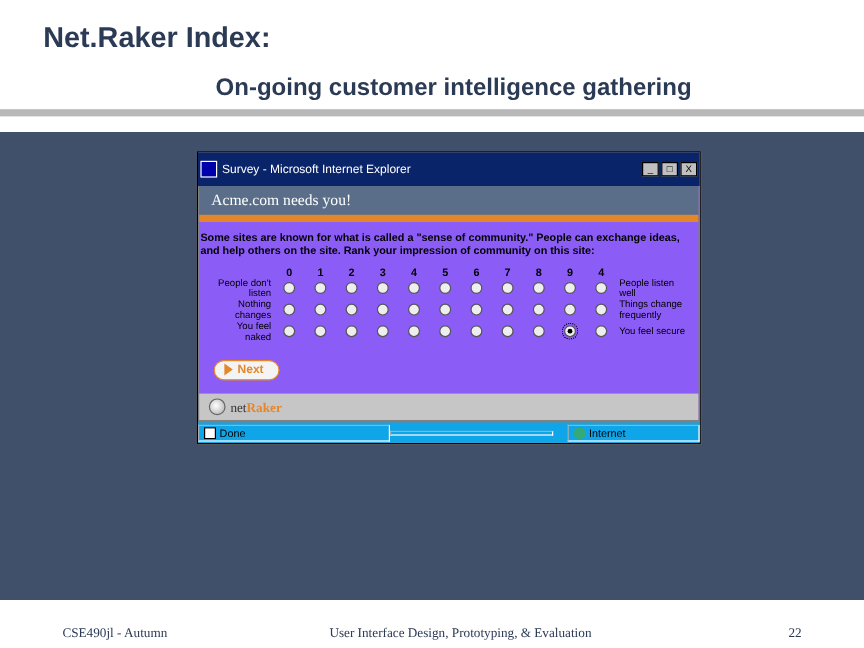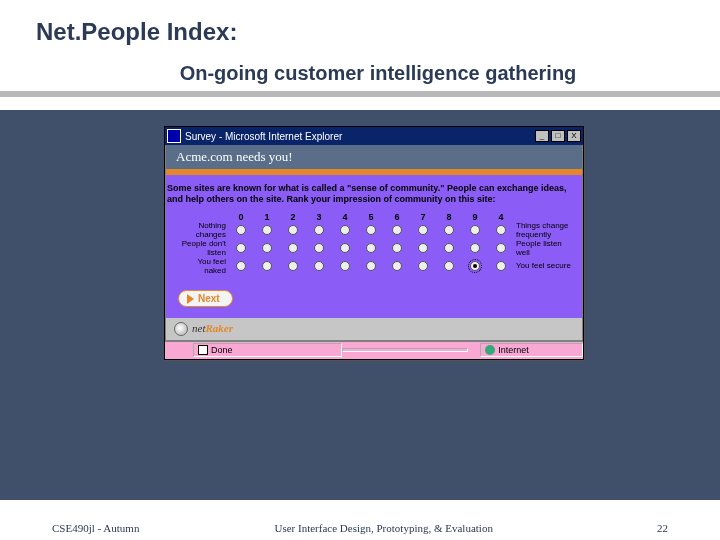--- a/index.html
+++ b/index.html
@@ -4,60 +4,60 @@
 <style>
   * { box-sizing: border-box; margin: 0; padding: 0; }
   body { width: 720px; height: 540px; background: #fff; font-family: Verdana, Arial, sans-serif; position: relative; overflow: hidden; }
   .slide { position: absolute; inset: 0; }
   .title-block { padding: 18px 0 0 36px; }
   .title { font-family: Arial, sans-serif; font-weight: 900; font-size: 24px; color: #2b3a55; }
   .subtitle { font-family: Arial, sans-serif; font-weight: 900; font-size: 20px; color: #2b3a55; margin-top: 16px; text-align: center; }
   .rule { height: 6px; background: #b8b8b8; margin-top: 6px; }
   .bg-band { position: absolute; top: 110px; left: 0; right: 0; height: 390px; background: #40506b; }
   .browser { position: absolute; left: 164px; top: 126px; width: 420px; background: #b8b8b8; border: 1px solid #000; box-shadow: 1px 1px 0 #555; }
-  .titlebar { display: flex; align-items: center; height: 18px; background: linear-gradient(#0a246a,#0a246a); color: #fff; font-size: 10px; padding: 0 2px; }
+  .titlebar { display: flex; align-items: center; height: 28px; background: linear-gradient(#0a246a,#0a246a); color: #fff; font-size: 10px; padding: 0 2px; }
   .titlebar .ie-icon { width: 14px; height: 14px; background: #00a; margin-right: 4px; display: inline-block; border: 1px solid #fff; }
   .titlebar .spacer { flex: 1; }
   .winbtn { width: 14px; height: 12px; background: #c0c0c0; border: 1px solid #000; margin-left: 2px; font-size: 8px; line-height: 10px; text-align: center; color: #000; }
   .content { background: #8b5cf6; border: 1px solid #808080; border-top: none; }
   .banner { background: #5a6e89; color: #fff; font-family: Georgia, serif; font-size: 13px; padding: 4px 10px; border-bottom: 6px solid #e4872a; }
   .prompt { font-size: 9px; font-weight: bold; color: #000; padding: 8px 12px 4px 1px; line-height: 1.25; }
   .grid { padding: 2px 10px 8px 10px; }
   .hdr-row, .q-row { display: flex; align-items: center; }
   .left-lbl { width: 54px; font-size: 8px; text-align: right; padding-right: 4px; line-height: 1.1; }
   .right-lbl { width: 60px; font-size: 8px; text-align: left; padding-left: 4px; line-height: 1.1; }
   .cells { display: flex; flex: 1; justify-content: space-between; }
   .cell { width: 22px; text-align: center; font-size: 9px; font-weight: bold; }
   .radio { width: 10px; height: 10px; border: 1px solid #555; border-radius: 50%; background: #eee; display: inline-block; margin: 3px 0; }
   .radio.dot::after { content: ""; display: block; width: 4px; height: 4px; background: #000; border-radius: 50%; margin: 2px auto; }
   .q-row.focus .cell:nth-child(10) .radio { outline: 1px dotted #000; outline-offset: 1px; }
   .next-row { padding: 6px 12px 10px 12px; text-decoration: underline; }
   .next-btn { display: inline-flex; align-items: center; background: #f4f4f4; border: 1px solid #e4872a; border-radius: 14px; padding: 2px 12px 2px 8px; font-size: 10px; color: #e4872a; font-weight: bold; }
   .next-btn .arrow { width: 0; height: 0; border-top: 5px solid transparent; border-bottom: 5px solid transparent; border-left: 7px solid #e4872a; margin-right: 4px; }
-  .brand-bar { background: #c6c6c6; display: flex; align-items: flex-start; padding: 4px 8px; font-size: 11px; font-family: Georgia, serif; font-style: italic; }
+  .brand-bar { background: #c6c6c6; display: flex; align-items: flex-end; padding: 4px 8px; font-size: 11px; font-family: Georgia, serif; }
   .brand-bar .globe { width: 14px; height: 14px; border: 1px solid #666; border-radius: 50%; background: radial-gradient(circle at 5px 5px,#fff,#aaa); margin-right: 4px; }
   .brand-bar .net { color: #333; }
   .brand-bar .raker { color: #e4872a; font-weight: bold; }
-  .statusbar { display: flex; align-items: center; height: 18px; background: #f9a8d4; border-top: 1px solid #808080; font-size: 9px; padding-left: 28px; }
+  .statusbar { display: flex; align-items: center; height: 18px; background: #0ea5e9; border-top: 1px solid #808080; font-size: 9px; }
   .statusbar .pane { border: 1px inset #fff; padding: 1px 4px; display: flex; align-items: center; }
   .statusbar .done { flex: 1.2; }
   .statusbar .mid { flex: 1; }
   .statusbar .net-pane { flex: 0.8; margin-left: 12px; }
   .doc-icon { width: 10px; height: 10px; background: #fff; border: 1px solid #000; margin-right: 3px; }
   .net-icon { width: 10px; height: 10px; background: #3a7; border-radius: 50%; margin-right: 3px; }
   .footer { position: absolute; bottom: 6px; left: 0; right: 0; display: flex; align-items: center; padding: 0 52px; font-family: Georgia, 'Times New Roman', serif; font-size: 11px; color: #2b3a55; }
   .footer .center { flex: 1; text-align: center; }
   .footer .right { width: 40px; text-align: right; }
 </style>
 </head>
 <body>
 
 <div class="slide">
   <div class="title-block">
-    <div class="title">Net.People Index:</div>
+    <div class="title">Net.Raker Index:</div>
     <div class="subtitle">On-going customer intelligence gathering</div>
   </div>
   <div class="rule"></div>
   <div class="bg-band"></div>
 
   <div class="browser">
     <div class="titlebar">
       <span class="ie-icon"></span>
       <span>Survey - Microsoft Internet Explorer</span>
       <span class="spacer"></span>
@@ -81,52 +81,52 @@
               <div class="cell">6</div>
               <div class="cell">7</div>
               <div class="cell">8</div>
               <div class="cell">9</div>
               <div class="cell">4</div>
             </div>
           <div class="right-lbl"></div>
         </div>
         <div id="rows">
             <div class="q-row">
+              <div class="left-lbl">People don't listen</div>
+              <div class="cells">
+                <div class="cell"><span class="radio"></span></div>
+                <div class="cell"><span class="radio"></span></div>
+                <div class="cell"><span class="radio"></span></div>
+                <div class="cell"><span class="radio"></span></div>
+                <div class="cell"><span class="radio"></span></div>
+                <div class="cell"><span class="radio"></span></div>
+                <div class="cell"><span class="radio"></span></div>
+                <div class="cell"><span class="radio"></span></div>
+                <div class="cell"><span class="radio"></span></div>
+                <div class="cell"><span class="radio"></span></div>
+                <div class="cell"><span class="radio"></span></div>
+              </div>
+              <div class="right-lbl">People listen well</div>
+            </div>
+            <div class="q-row">
               <div class="left-lbl">Nothing changes</div>
               <div class="cells">
                 <div class="cell"><span class="radio"></span></div>
                 <div class="cell"><span class="radio"></span></div>
                 <div class="cell"><span class="radio"></span></div>
                 <div class="cell"><span class="radio"></span></div>
                 <div class="cell"><span class="radio"></span></div>
                 <div class="cell"><span class="radio"></span></div>
                 <div class="cell"><span class="radio"></span></div>
                 <div class="cell"><span class="radio"></span></div>
                 <div class="cell"><span class="radio"></span></div>
                 <div class="cell"><span class="radio"></span></div>
                 <div class="cell"><span class="radio"></span></div>
               </div>
               <div class="right-lbl">Things change frequently</div>
-            </div>
-            <div class="q-row">
-              <div class="left-lbl">People don't listen</div>
-              <div class="cells">
-                <div class="cell"><span class="radio"></span></div>
-                <div class="cell"><span class="radio"></span></div>
-                <div class="cell"><span class="radio"></span></div>
-                <div class="cell"><span class="radio"></span></div>
-                <div class="cell"><span class="radio"></span></div>
-                <div class="cell"><span class="radio"></span></div>
-                <div class="cell"><span class="radio"></span></div>
-                <div class="cell"><span class="radio"></span></div>
-                <div class="cell"><span class="radio"></span></div>
-                <div class="cell"><span class="radio"></span></div>
-                <div class="cell"><span class="radio"></span></div>
-              </div>
-              <div class="right-lbl">People listen well</div>
             </div>
             <div class="q-row focus">
               <div class="left-lbl">You feel naked</div>
               <div class="cells">
                 <div class="cell"><span class="radio"></span></div>
                 <div class="cell"><span class="radio"></span></div>
                 <div class="cell"><span class="radio"></span></div>
                 <div class="cell"><span class="radio"></span></div>
                 <div class="cell"><span class="radio"></span></div>
                 <div class="cell"><span class="radio"></span></div>

